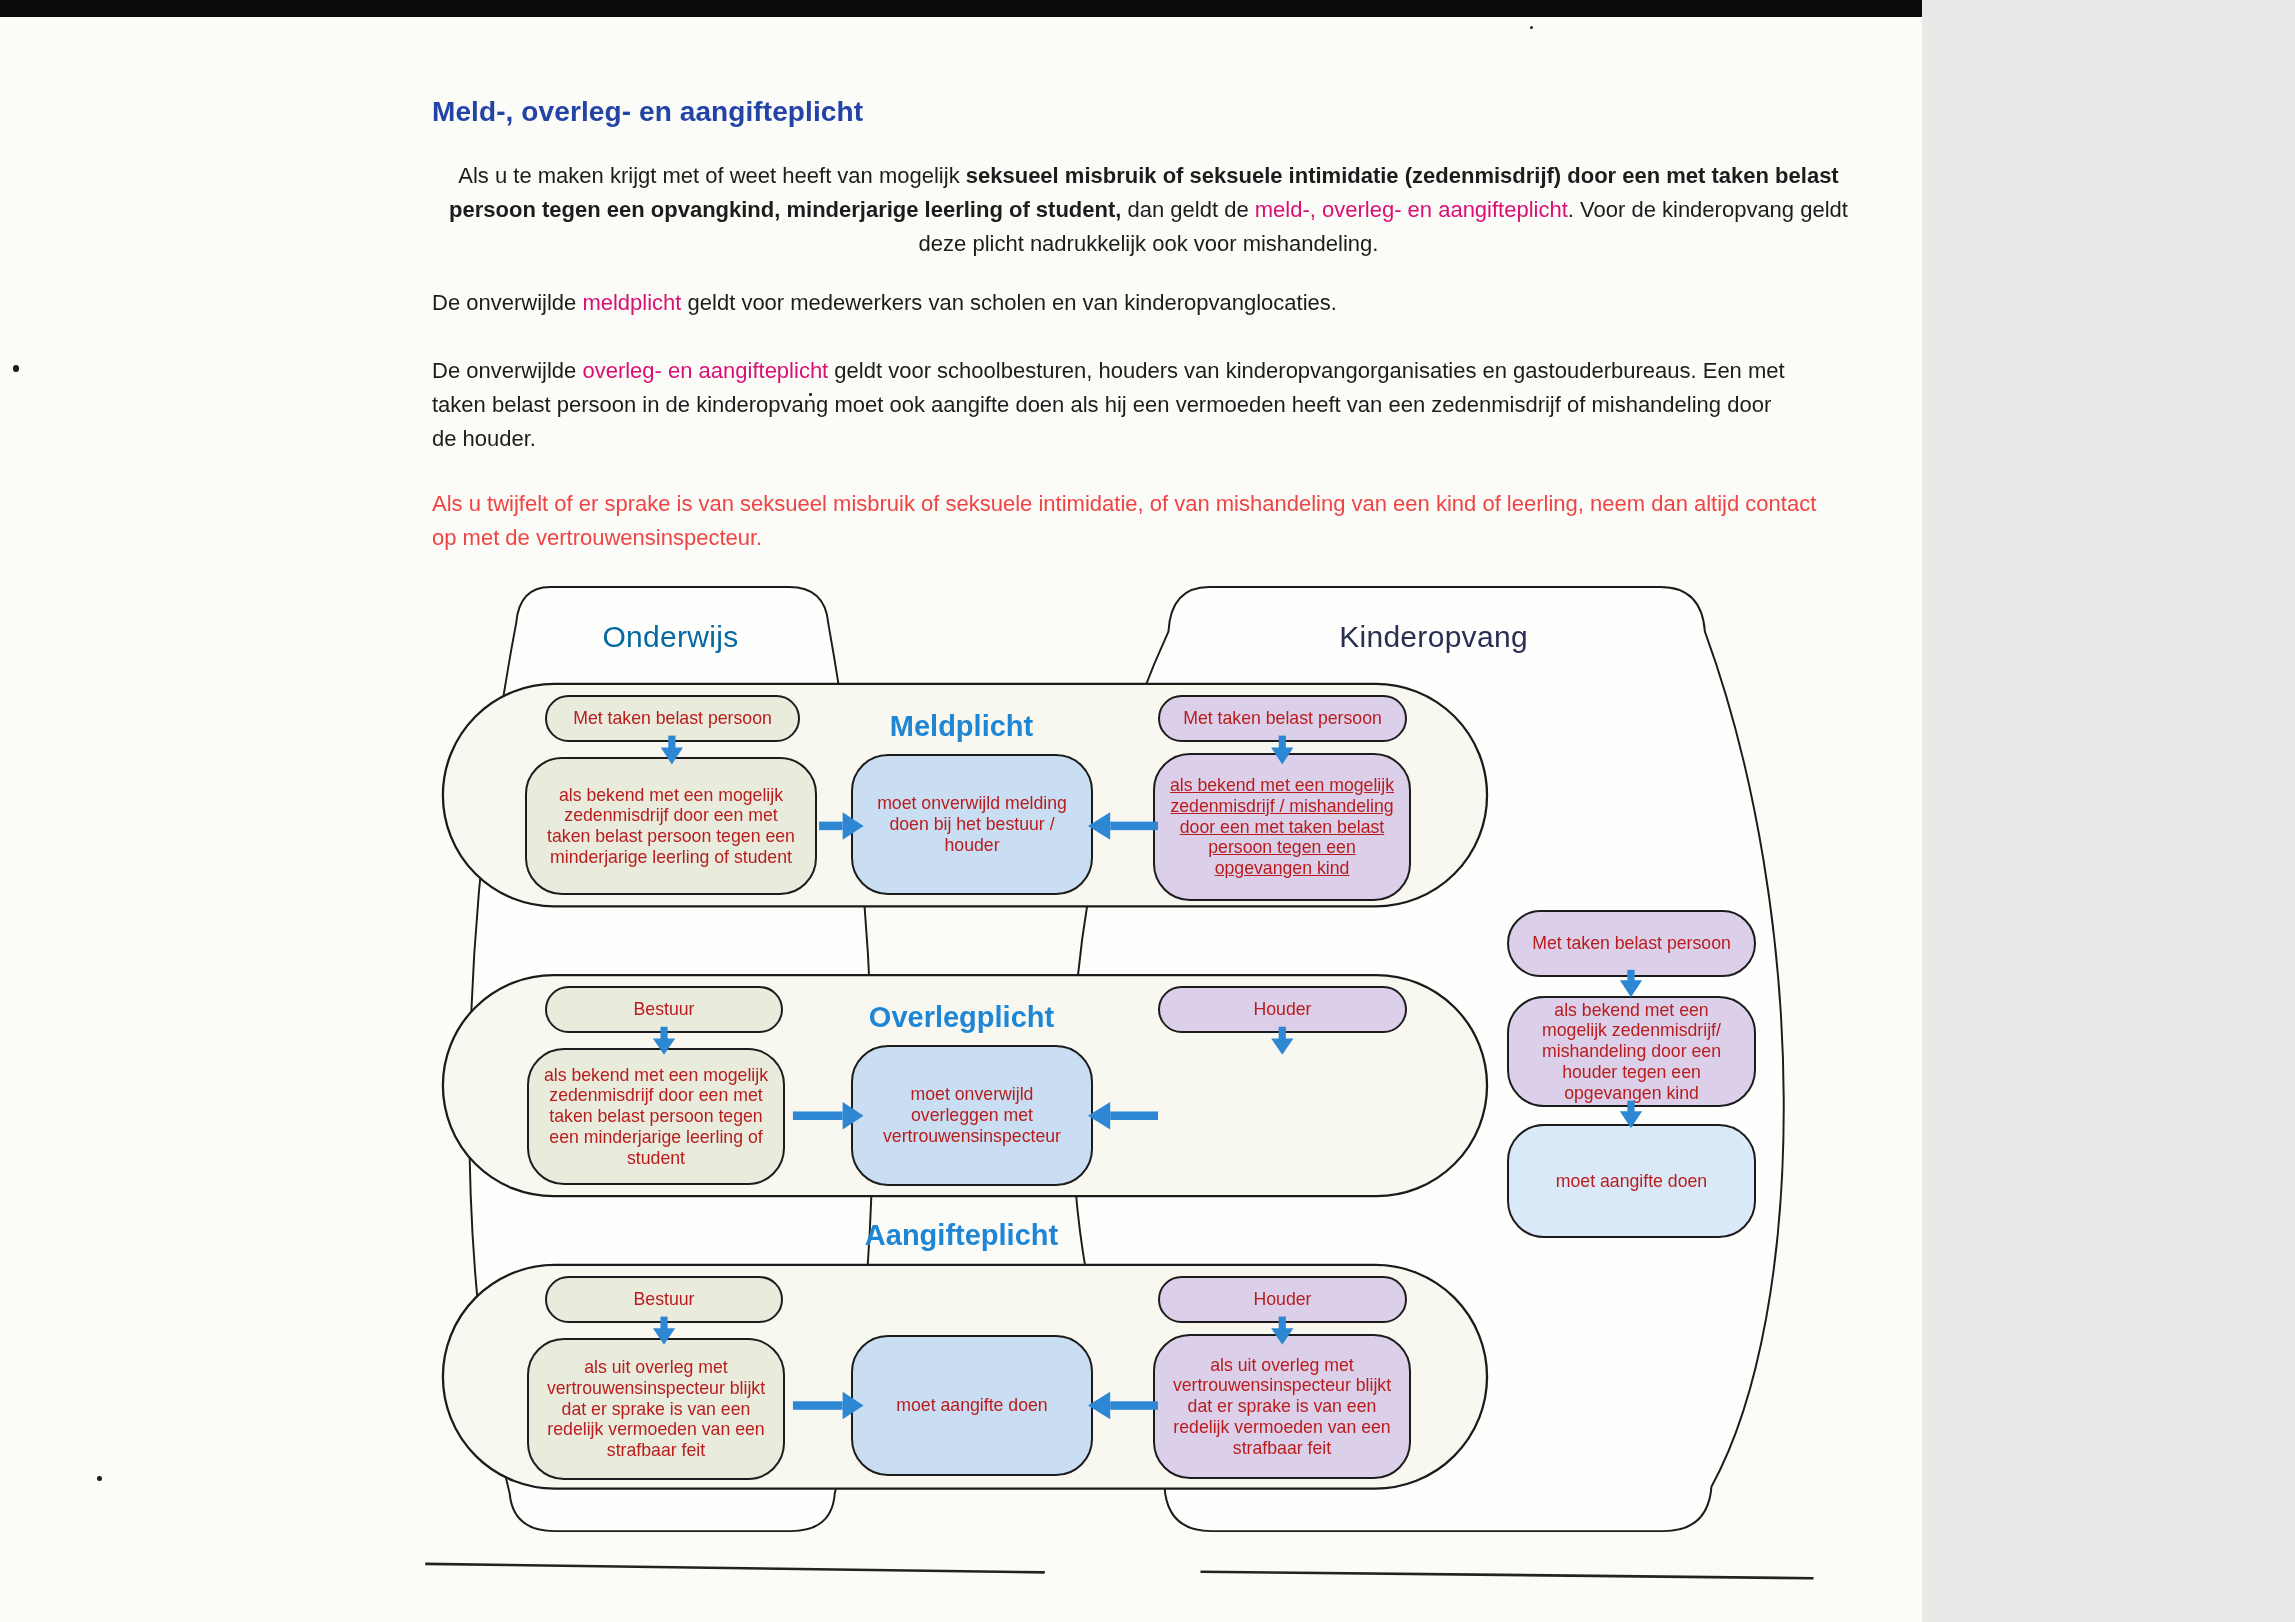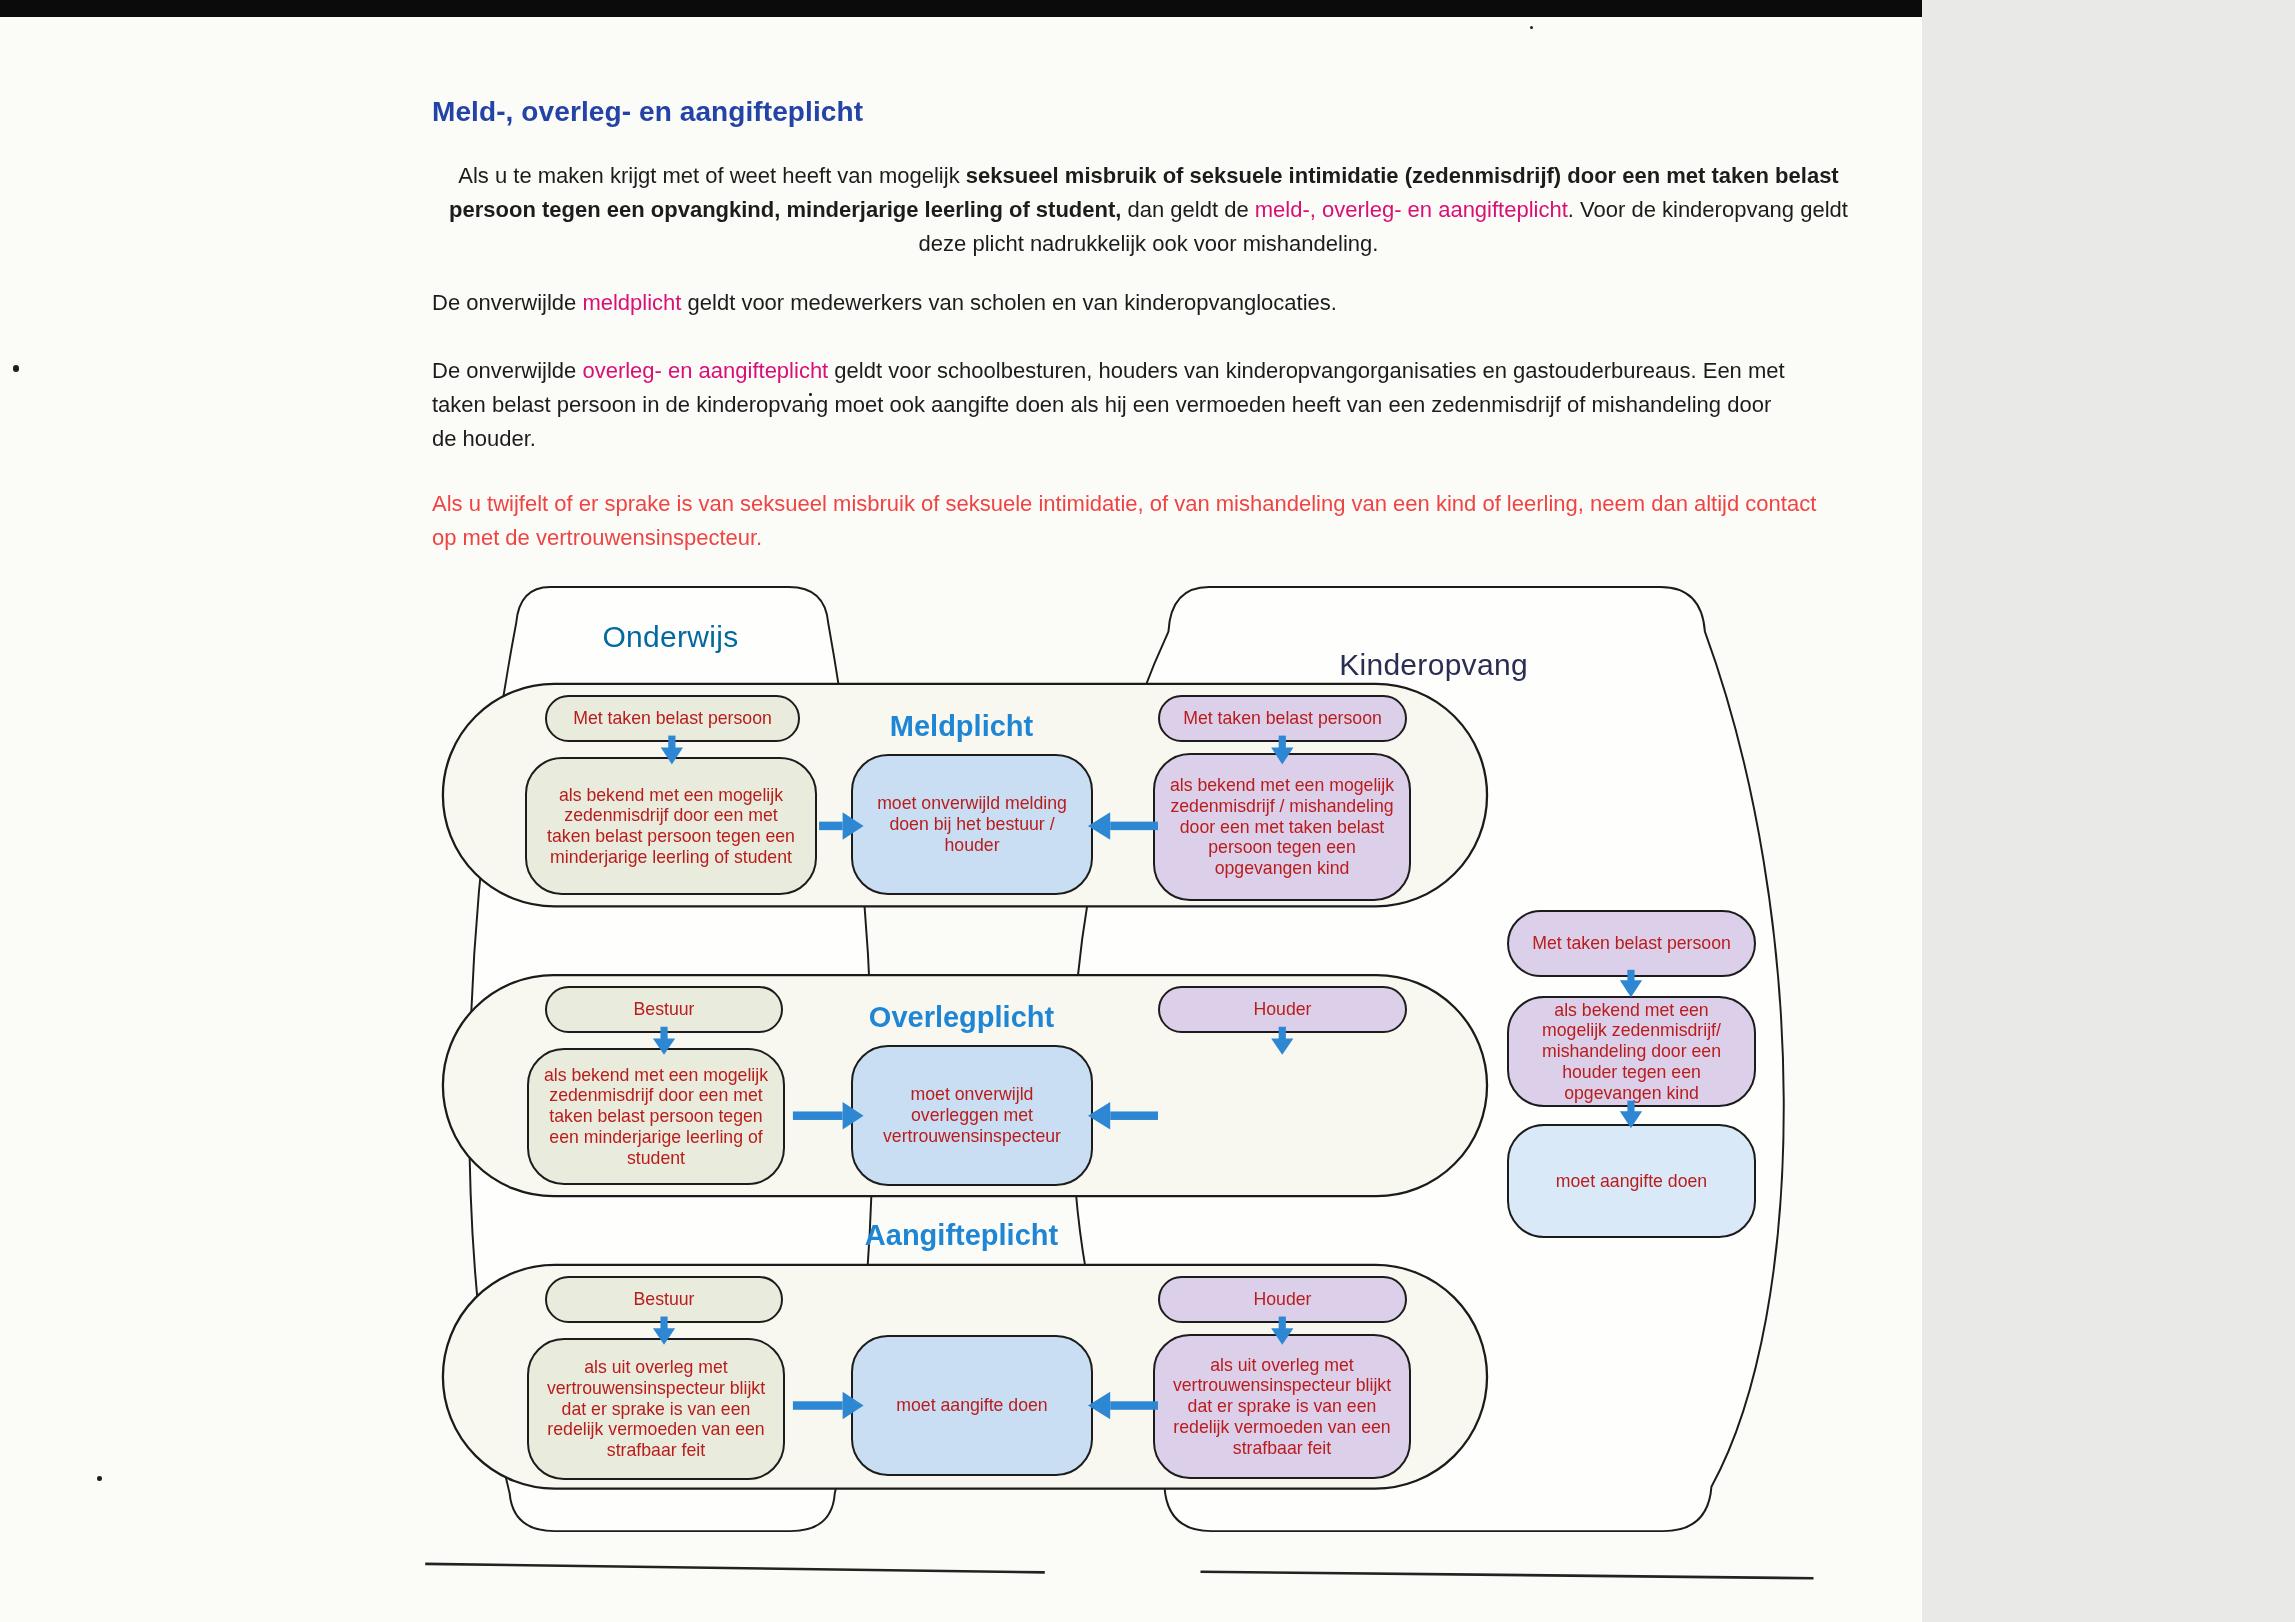--- a/index.html
+++ b/index.html
@@ -57,28 +57,28 @@
     <path d="M 841 897 L 1206 897 Q 1261 897 1266 952 C 1355 1450 1355 1950 1276 2282 Q 1272 2340 1208 2340 L 848 2340 Q 784 2340 779 2282 C 695 1950 695 1450 789 952 Q 794 897 841 897 Z" fill="#fefefc" stroke="#1c1c1c" stroke-width="3"></path>
     <path d="M 1848 897 L 2538 897 Q 2601 897 2606 965 C 2765 1400 2765 2000 2616 2272 Q 2611 2340 2542 2340 L 1852 2340 Q 1784 2340 1780 2272 C 1595 2000 1585 1400 1786 965 Q 1790 897 1848 897 Z" fill="#fefefc" stroke="#1c1c1c" stroke-width="3"></path>
     <rect x="677" y="1045" width="1596" height="340" rx="170" ry="170" fill="#f9f8f0" stroke="#1b1b1b" stroke-width="3.5"></rect>
     <rect x="677" y="1490" width="1596" height="338" rx="169" ry="169" fill="#f9f8f0" stroke="#1b1b1b" stroke-width="3.5"></rect>
     <rect x="677" y="1933" width="1596" height="342" rx="171" ry="171" fill="#f9f8f0" stroke="#1b1b1b" stroke-width="3.5"></rect>
     <line x1="650" y1="2390" x2="1597" y2="2403" stroke="#222" stroke-width="4"></line>
     <line x1="1835" y1="2402" x2="2772" y2="2412" stroke="#222" stroke-width="4"></line>
   </svg>
 
   <div class="col-label" style="left:520px;top:620px;width:301px;">Onderwijs</div>
-  <div class="col-label navy" style="left:1283px;top:620px;width:301px;margin-top:28px;">Kinderopvang</div>
+  <div class="col-label navy" style="left:1283px;top:620px;width:301px;">Kinderopvang</div>
 
   <div class="row-title" style="left:785px;top:710px;width:353px;">Meldplicht</div>
   <div class="box pill sage" style="left:545px;top:695px;width:255px;height:47px;">Met taken belast persoon</div>
   <div class="box rounded sage" style="left:525px;top:757px;width:292px;height:138px;">als bekend met een mogelijk zedenmisdrijf door een met taken belast persoon tegen een minderjarige leerling of student</div>
   <div class="box rounded blue" style="left:851px;top:754px;width:242px;height:141px;">moet onverwijld melding doen bij het bestuur / houder</div>
   <div class="box pill purple" style="left:1158px;top:695px;width:249px;height:47px;">Met taken belast persoon</div>
-  <div class="box rounded purple" style="left:1153px;top:753px;width:258px;height:148px;">als bekend met een mogelijk zedenmisdrijf / mishandeling door een met taken belast persoon tegen een opgevangen kind</div>
+  <div class="box rounded purple" style="left:1153px;top:753px;width:258px;height:148px;text-decoration:underline;">als bekend met een mogelijk zedenmisdrijf / mishandeling door een met taken belast persoon tegen een opgevangen kind</div>
 
   <div class="row-title" style="left:785px;top:1001px;width:353px;">Overlegplicht</div>
   <div class="box pill sage" style="left:545px;top:986px;width:238px;height:47px;">Bestuur</div>
   <div class="box rounded sage" style="left:527px;top:1048px;width:258px;height:137px;">als bekend met een mogelijk zedenmisdrijf door een met taken belast persoon tegen een minderjarige leerling of student</div>
   <div class="box rounded blue" style="left:851px;top:1045px;width:242px;height:141px;">moet onverwijld overleggen met vertrouwensinspecteur</div>
   <div class="box pill purple" style="left:1158px;top:986px;width:249px;height:47px;">Houder</div>
 
   <div class="row-title" style="left:785px;top:1219px;width:353px;">Aangifteplicht</div>
   <div class="box pill sage" style="left:545px;top:1276px;width:238px;height:47px;">Bestuur</div>
   <div class="box rounded sage" style="left:527px;top:1338px;width:258px;height:142px;">als uit overleg met vertrouwensinspecteur blijkt dat er sprake is van een redelijk vermoeden van een strafbaar feit</div>

